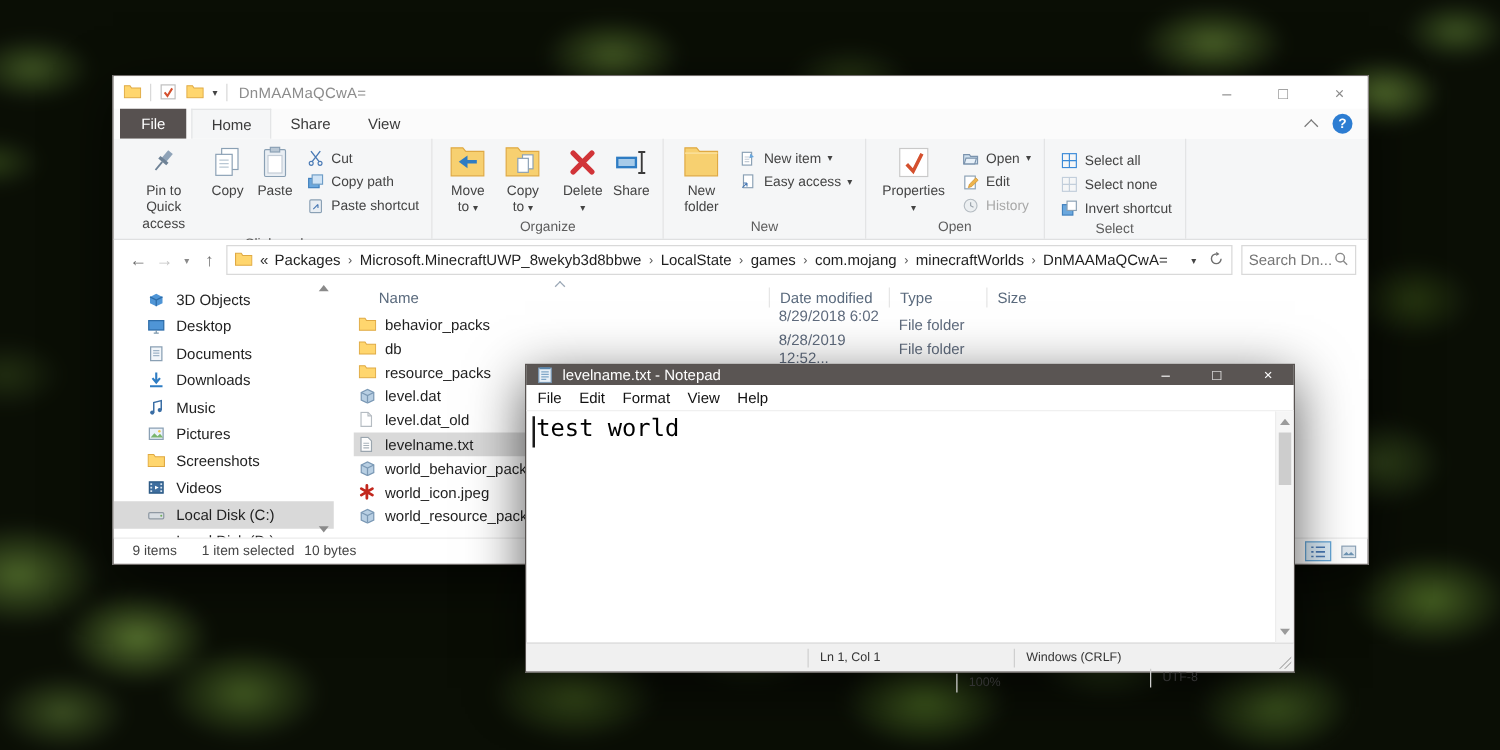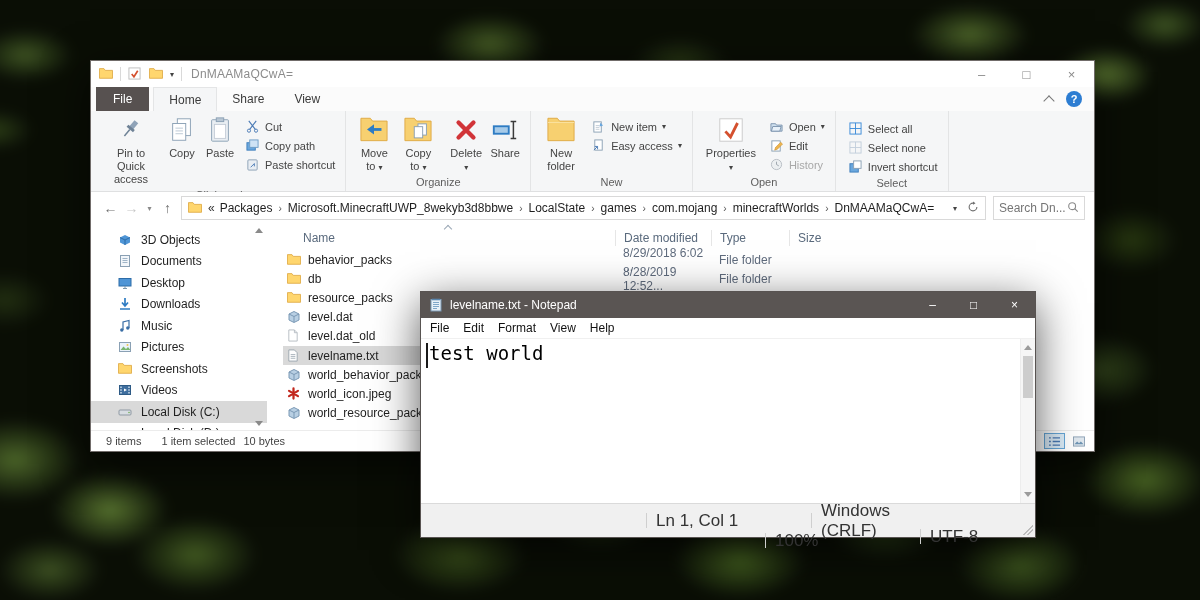--- a/index.html
+++ b/index.html
@@ -122,37 +122,37 @@
   
   .ex-status { height:21px; border-top:1px solid #ececec; display:flex; align-items:center;
      font-size:11px; color:#444; padding-left:15px; position:relative; flex:0 0 auto; }
   .st-sel { margin-left:20px; } .st-size { margin-left:8px; }
   .view-toggles { position:absolute; right:5px; top:2px; display:flex; gap:3px; }
   .vt { width:21px; height:16px; display:flex; align-items:center; justify-content:center; }
   .vt.active { border:1px solid #66a7d8; background:#dcedf9; }
   
   .notepad { left:420px; top:291px; width:616px; height:247px; background:#fff;
     border:1px solid #585351; display:flex; flex-direction:column; z-index:10; font-size:12px; }
-  .np-title { height:26px; background:#5a5553; color:#fff; display:flex; align-items:center;
+  .np-title { height:16px; background:#5a5553; color:#fff; display:flex; align-items:center;
     padding-left:8px; gap:7px; flex:0 0 auto; }
   .np-controls { margin-left:auto; display:flex; height:26px; }
   .np-controls .wbtn { width:41px; color:#fff; font-size:12px; }
   .np-menu { height:21px; display:flex; align-items:center; padding-left:2px;
     border-bottom:1px solid #f0f0f0; flex:0 0 auto; color:#111; }
   .menu-item { padding:0 7px; }
   .np-body { flex:1; display:flex; overflow:hidden; }
   .np-text { flex:1; padding:3px 0 0 5px; font-family:"DejaVu Sans Mono","Liberation Mono",monospace;
     font-size:19px; color:#000000; display:flex; align-items:flex-start; }
   .caret-bar { width:2px; height:25px; background:#1a1a1a; margin:1px 1px 0 0; }
   .np-scroll { width:15px; background:#f6f6f6; border-left:1px solid #ededed; position:relative; flex:0 0 auto; }
   .np-scroll .tri-up { position:absolute; top:6px; left:3px; border-bottom-color:#9b9b9b; }
   .np-scroll .tri-down { position:absolute; bottom:6px; left:3px; border-top-color:#9b9b9b; }
   .np-thumb { position:absolute; top:17px; left:2px; width:10px; height:42px; background:#cdcdcd; }
-  .np-status { height:34px; background:#f0f0f0; border-top:1px solid #dadada; display:flex;
-    align-items:center; font-size:17px; color:#333; flex:0 0 auto; }
+  .np-status { height:23px; background:#f0f0f0; border-top:1px solid #dadada; display:flex;
+    align-items:center; font-size:10px; color:#333; flex:0 0 auto; }
   .np-seg { border-left:1px solid #cfcfcf; height:15px; display:flex; align-items:center; padding:0 9px; }
   .np-seg.fill { flex:1; border-left:none; }
   .seg-cursor { width:119px; } .seg-zoom { width:46px;margin-top:40px; } .seg-eol { width:109px; } .seg-enc { width:98px;margin-top:32px; }
   .np-grip { width:17px; height:100%; position:relative; }
   .np-grip:before { content:""; position:absolute; right:2px; bottom:2px; width:10px; height:10px;
     background:linear-gradient(135deg, transparent 50%, #bdbdbd 50%, #bdbdbd 58%, transparent 58%,
       transparent 70%, #bdbdbd 70%, #bdbdbd 78%, transparent 78%); }
 </style>
 </head>
 <body>
@@ -485,31 +485,31 @@
     <div class="sidebar">
       <div class="side-item">
         <span class="ic14"><svg width="14" height="14" viewBox="0 0 14 14">
               <path d="M2 4.5L7 2l5 2.5v5L7 12 2 9.5z" fill="#4f95d6"></path>
               <path d="M2 4.5L7 7l5-2.5M7 7v5" stroke="#2d6ca8" fill="none"></path>
             </svg></span>
         <span>3D Objects</span>
       </div>
       <div class="side-item">
         <span class="ic14"><svg width="14" height="14" viewBox="0 0 14 14">
+              <rect x="1" y="2.5" width="12" height="7.5" fill="#4f95d6" stroke="#2d6ca8"></rect>
+              <path d="M5 12.5h4M7 10v2.5" stroke="#7c97ac"></path>
+            </svg></span>
+        <span>Desktop</span>
+      </div>
+      <div class="side-item">
+        <span class="ic14"><svg width="14" height="14" viewBox="0 0 14 14">
               <rect x="2.5" y="1.5" width="9" height="11" fill="#f2f6fa" stroke="#8aa0b4"></rect>
               <path d="M4.5 4.5h5M4.5 6.5h5M4.5 8.5h5" stroke="#9fb4c7"></path>
             </svg></span>
         <span>Documents</span>
-      </div>
-      <div class="side-item">
-        <span class="ic14"><svg width="14" height="14" viewBox="0 0 14 14">
-              <rect x="1" y="2.5" width="12" height="7.5" fill="#4f95d6" stroke="#2d6ca8"></rect>
-              <path d="M5 12.5h4M7 10v2.5" stroke="#7c97ac"></path>
-            </svg></span>
-        <span>Desktop</span>
       </div>
       <div class="side-item">
         <span class="ic14"><svg width="14" height="14" viewBox="0 0 14 14">
               <path d="M7 1v7M4 5.5L7 9l3-3.5" stroke="#2e7cc3" stroke-width="1.7" fill="none"></path>
               <path d="M2 12h10" stroke="#2e7cc3" stroke-width="1.5"></path>
             </svg></span>
         <span>Downloads</span>
       </div>
       <div class="side-item">
         <span class="ic14"><svg width="14" height="14" viewBox="0 0 14 14">

